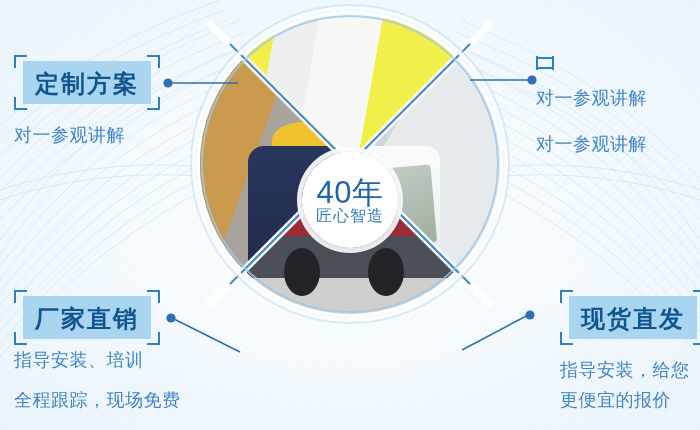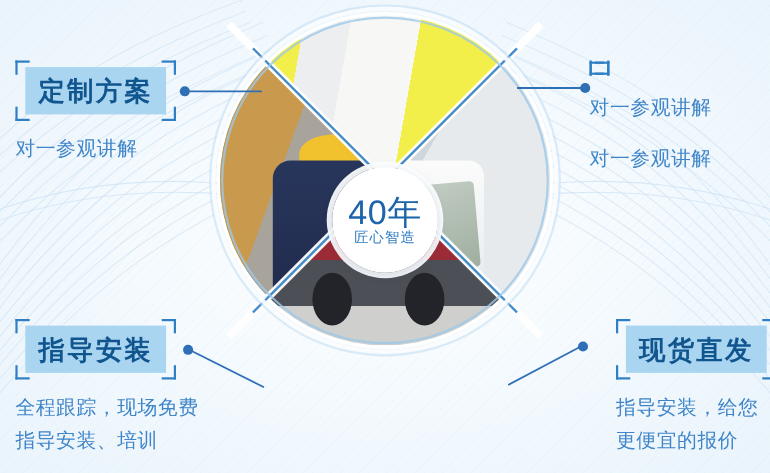--- a/index.html
+++ b/index.html
@@ -164,21 +164,21 @@
     position:absolute;left:302px;top:152px;width:96px;height:96px;border-radius:50%;
     background:radial-gradient(circle at 50% 40%, #ffffff 0 70%, #f4f9fd 100%);
     box-shadow:0 2px 10px rgba(40,90,140,.18), 0 0 0 5px rgba(255,255,255,.95);
     display:flex;flex-direction:column;align-items:center;justify-content:center;
     z-index:6;
   }
   .badge .big{
     font-size:31px;font-weight:normal;color:#1d64ab;letter-spacing:.5px;line-height:1;
     margin-bottom:0;
   }
-  .badge .sml{font-size:13px;color:#2f7cc0;letter-spacing:1px;line-height:1;}
+  .badge .sml{font-size:16px;color:#2f7cc0;letter-spacing:1px;line-height:1;}
 
   
   .connectors{position:absolute;inset:0;pointer-events:none;z-index:5;}
 
   
   .feature{position:absolute;z-index:7;}
   .f-tl{left:14px;top:55px;}
   .f-tr{left:536px;top:55px;}
   .f-bl{left:14px;top:290px;}
   .f-br{left:532px;top:290px;margin-left:28px;}
@@ -365,24 +365,24 @@
     <div class="desc">对一参观讲解</div>
     <div class="desc" style="margin-top:18px">对一参观讲解</div>
   </div>
 
   <div class="feature f-bl">
     <div class="title-wrap">
       <span class="corner c-tl"></span>
       <span class="corner c-tr"></span>
       <span class="corner c-bl"></span>
       <span class="corner c-br"></span>
-      <div class="title-box">指导安装</div>
-    </div>
+      <div class="title-box">厂家直销</div>
+    </div>
+    <div class="desc" style="margin-top:2px">指导安装、培训</div>
     <div class="desc">全程跟踪，现场免费</div>
-    <div class="desc" style="margin-top:2px">指导安装、培训</div>
   </div>
 
   <div class="feature f-br">
     <div class="title-wrap">
       <span class="corner c-tl"></span>
       <span class="corner c-tr"></span>
       <span class="corner c-bl"></span>
       <span class="corner c-br"></span>
       <div class="title-box">现货直发</div>
     </div>

